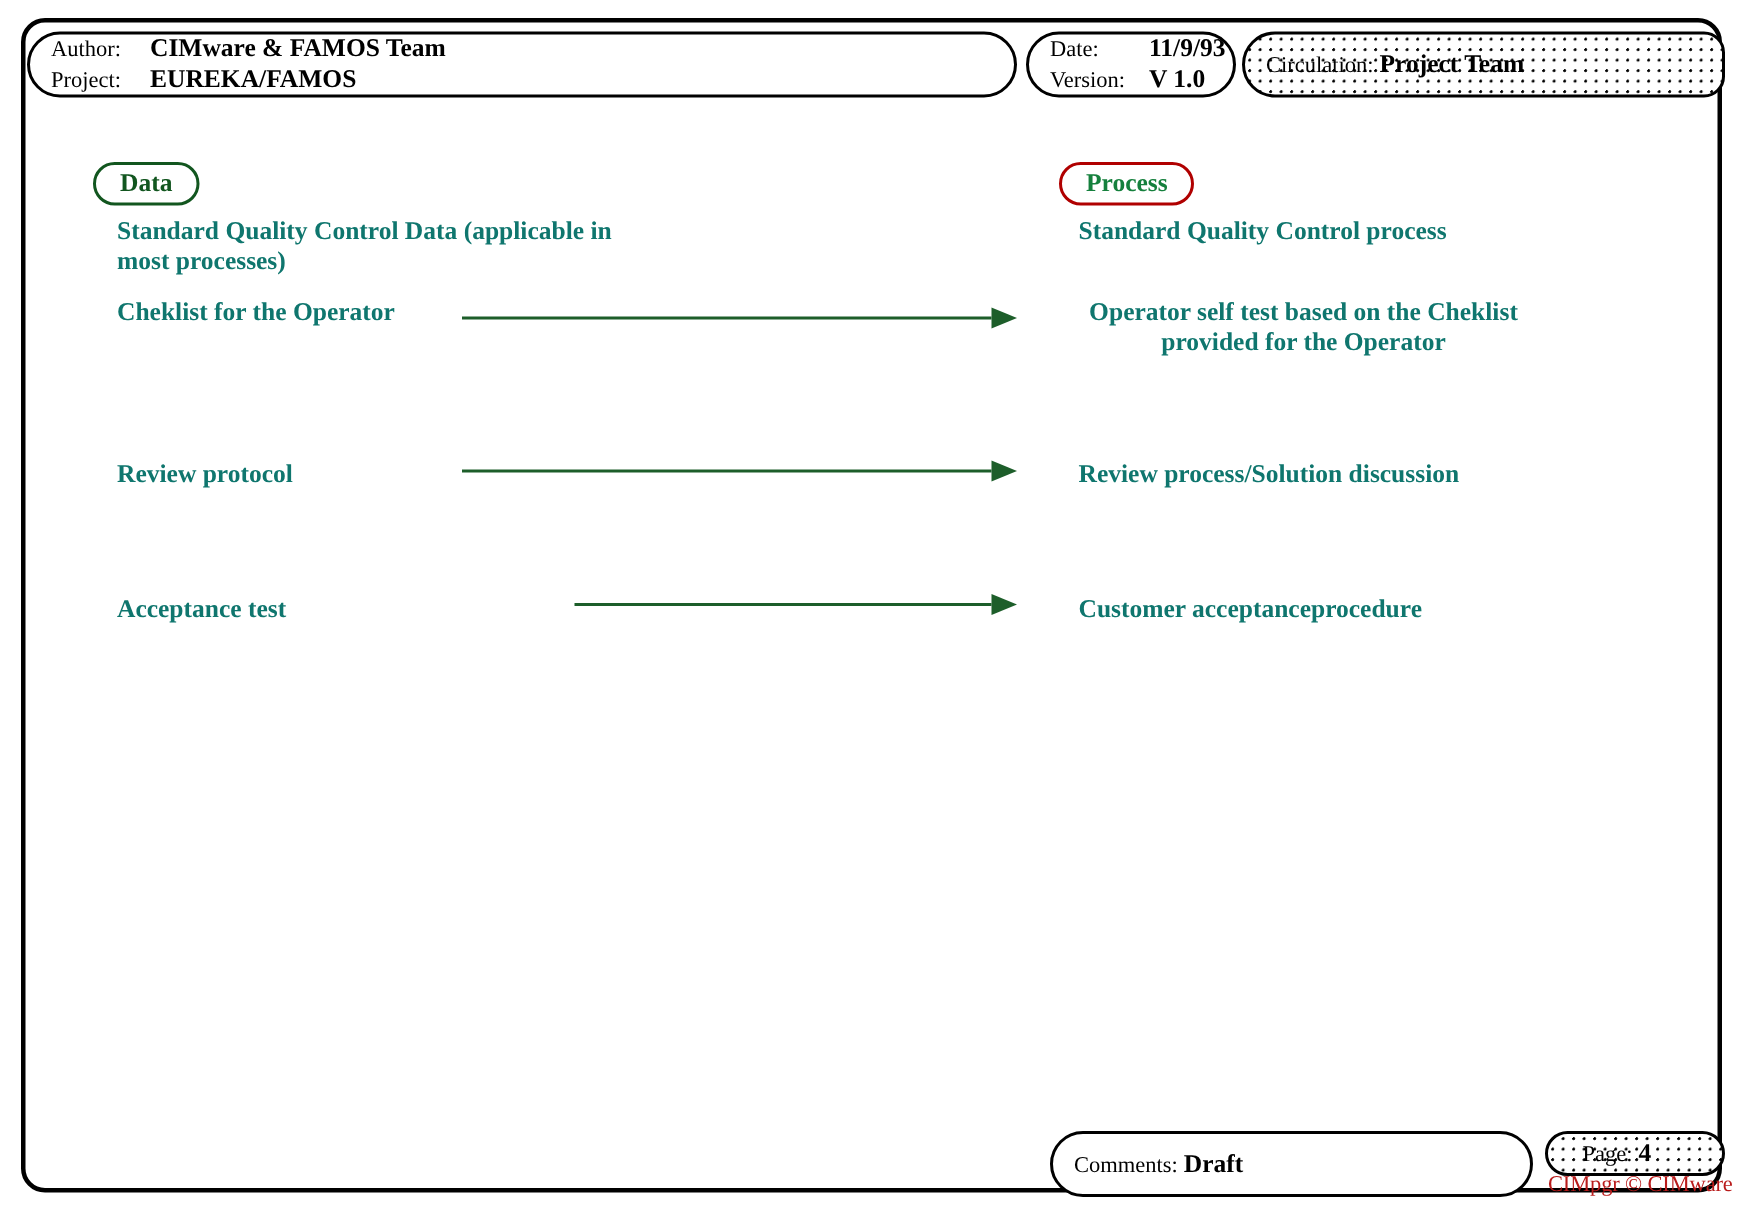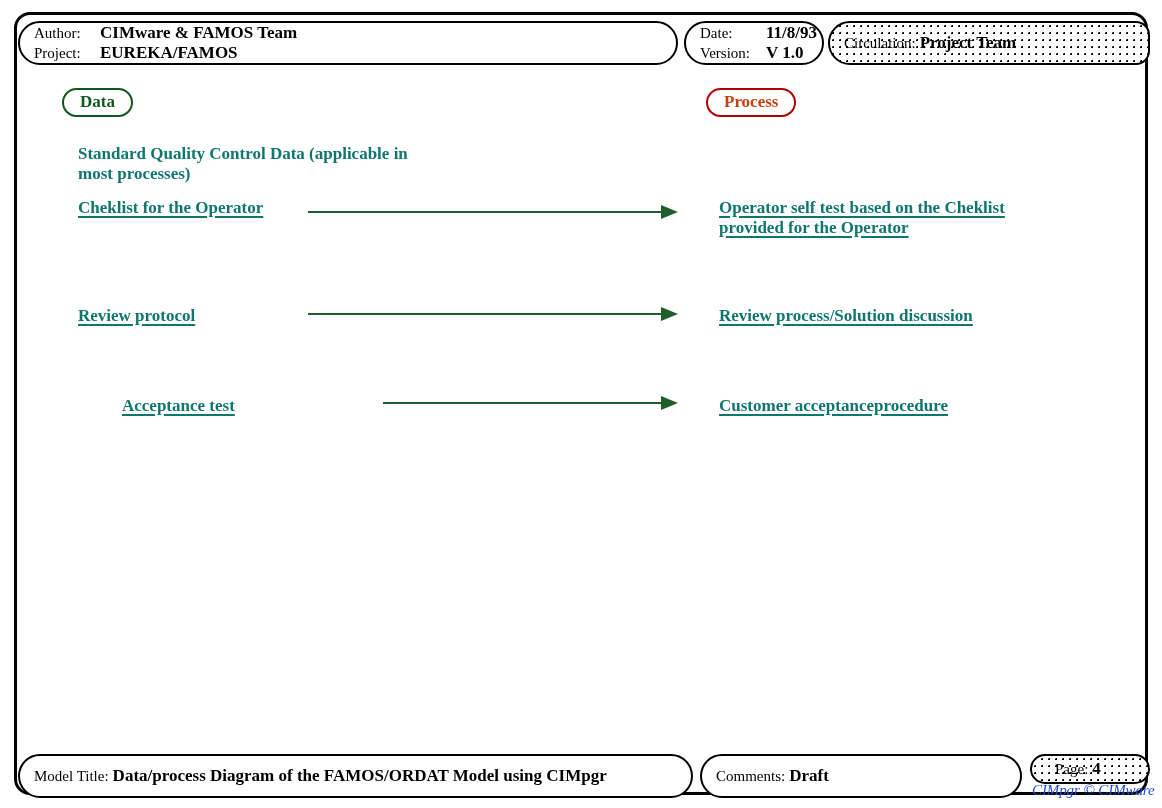--- a/index.html
+++ b/index.html
@@ -91,41 +91,41 @@
   
   #title-box    { left: 18px;  top: 754px; width: 675px; height: 44px; }
   #comments-box { left: 700px; top: 754px; width: 322px; height: 44px; }
   #pagenum-box  { left: 1030px;top: 754px; width: 120px; height: 30px; border-radius: 15px; }
   #copyright {
     position: absolute;
     left: 1032px;
     top: 782px;
     width: 124px;
     font-size: 15px;
-    color: #1d4ed8;
+    color: #b91c1c;
     letter-spacing: -0.1px;
     white-space: nowrap;
-    font-style: italic;
   }
   #title-box .pill-inner,
   #comments-box .pill-inner { padding-left: 14px; }
   #pagenum-box .pill-inner  { padding-left: 23px; padding-top: 1px; padding-bottom: 1px; }
   #title-box .lbl, #comments-box .lbl, #pagenum-box .lbl { min-width: 0; }
 
   
   .col-cap {
     position: absolute;
     border-radius: 20px;
     box-sizing: border-box;
     padding: 2px 16px 3px 16px;
     font-size: 17px;
     font-weight: bold;
     font-family: "Liberation Serif", "DejaVu Serif", serif;
     background: #ffffff;
     text-align: center;
+    margin-top: 20px;
   }
   #cap-data {
     left: 62px; top: 88px;
     border: 2px solid #12561f;
     color: #12561f;
   }
   #cap-process {
     left: 706px; top: 88px;
     border: 2px solid #b00000;
     color: #9d0000;
@@ -134,35 +134,35 @@
   
   .entry {
     position: absolute;
     font-family: "Liberation Serif", "DejaVu Serif", serif;
     font-weight: bold;
     font-size: 17px;
     line-height: 1.16;
     color: #0f766e;
   }
   .entry.u {
-    text-decoration: underline;
     text-decoration-thickness: 2px;
     text-underline-offset: 3px;
+    text-align: center;
   }
 
   #d-head { left: 78px;  top: 144px; width: 340px; }
   #p-head { left: 719px; top: 144px; width: 330px; }
 
   #d-r1   { left: 78px;  top: 198px; }
   #p-r1   { left: 719px; top: 198px; width: 300px; }
 
   #d-r2   { left: 78px;  top: 306px; }
   #p-r2   { left: 719px; top: 306px; }
 
-  #d-r3   { left: 78px;  top: 396px; margin-left: 44px; }
+  #d-r3   { left: 78px;  top: 396px; }
   #p-r3   { left: 719px; top: 396px; }
 
   
   .arrow {
     position: absolute;
     height: 14px;
     pointer-events: none;
   }
   .arrow .shaft {
     position: absolute;
@@ -208,42 +208,43 @@
         <span class="lbl">Project:</span>
         <span class="val">EUREKA/FAMOS</span>
       </span>
     </div>
   </div>
 
   <div class="pill" id="date-box">
     <div class="pill-inner">
       <span class="row-line">
         <span class="lbl">Date:</span>
-        <span class="val">11/8/93</span>
+        <span class="val">11/9/93</span>
       </span>
       <span class="row-line">
         <span class="lbl">Version:</span>
         <span class="val">V 1.0</span>
       </span>
     </div>
   </div>
 
   <div class="pill dotted" id="circ-box">
     <div class="pill-inner">
       <span class="row-line">
         <span class="lbl">Circulation:</span>
         <span class="val">Project Team</span>
       </span>
     </div>
   </div>
 
   <div class="col-cap" id="cap-data" style="color: rgb(18, 86, 31); border-color: rgb(18, 86, 31);">Data</div>
-  <div class="col-cap" id="cap-process" style="color: #c2410c; border-color: rgb(176, 0, 0);">Process</div>
+  <div class="col-cap" id="cap-process" style="color: #15803d; border-color: rgb(176, 0, 0);">Process</div>
 
   <div class="entry" id="d-head">Standard Quality Control Data (applicable in most processes)</div>
+  <div class="entry" id="p-head">Standard Quality Control process</div>
 
   <div class="entry u" id="d-r1">Cheklist for the Operator</div>
   <div class="arrow" id="arrow1">
     <div class="shaft" style="background: rgb(29, 94, 42);"></div>
     <div class="head" style="border-left-color: rgb(29, 94, 42);"></div>
   </div>
   <div class="entry u" id="p-r1">Operator self test based on the Cheklist provided for the Operator</div>
 
   <div class="entry u" id="d-r2">Review protocol</div>
   <div class="arrow" id="arrow2">
@@ -252,28 +253,20 @@
   </div>
   <div class="entry u" id="p-r2">Review process/Solution discussion </div>
 
   <div class="entry u" id="d-r3">Acceptance test</div>
   <div class="arrow" id="arrow3">
     <div class="shaft" style="background: rgb(29, 94, 42);"></div>
     <div class="head" style="border-left-color: rgb(29, 94, 42);"></div>
   </div>
   <div class="entry u" id="p-r3">Customer acceptanceprocedure</div>
 
-  <div class="pill" id="title-box">
-    <div class="pill-inner">
-      <span class="row-line">
-        <span class="lbl">Model Title:</span>
-        <span class="val">Data/process Diagram of the FAMOS/ORDAT Model using CIMpgr</span>
-      </span>
-    </div>
-  </div>
 
   <div class="pill" id="comments-box">
     <div class="pill-inner">
       <span class="row-line">
         <span class="lbl">Comments:</span>
         <span class="val">Draft</span>
       </span>
     </div>
   </div>
 

